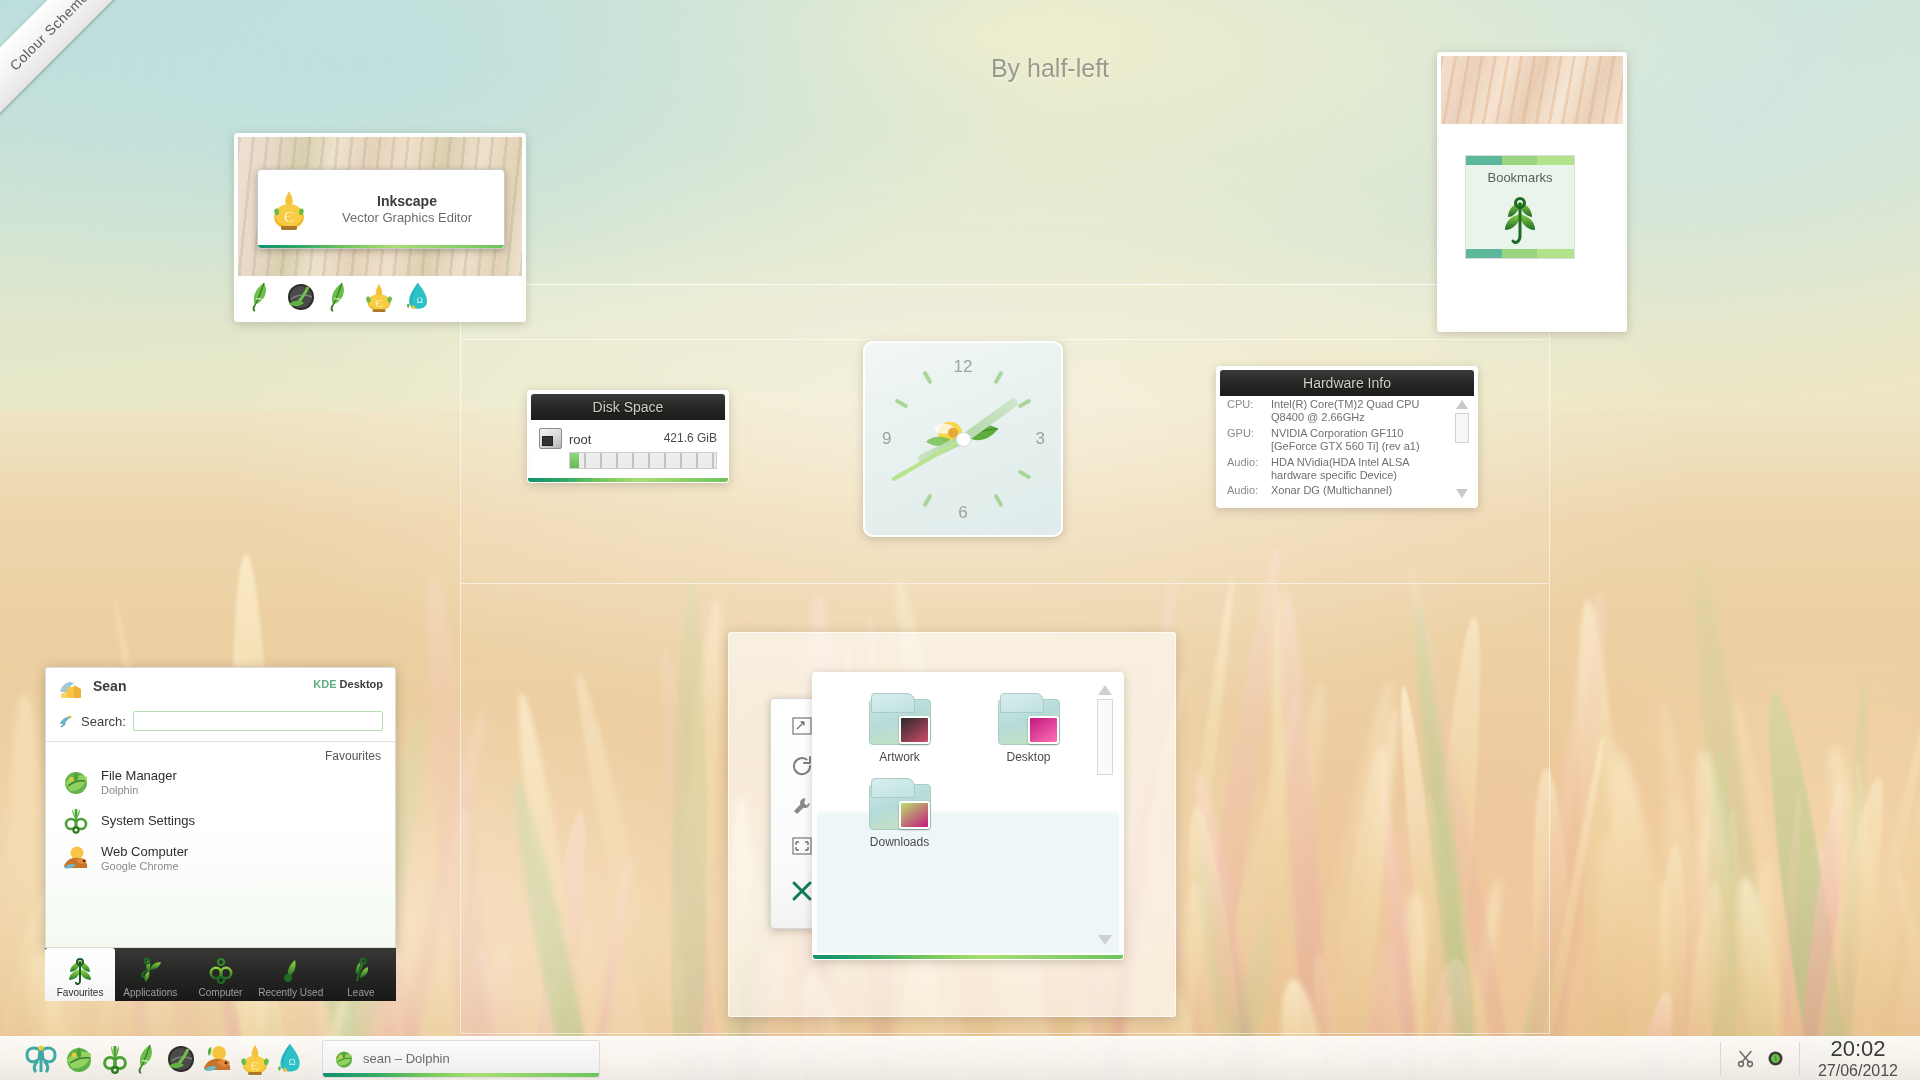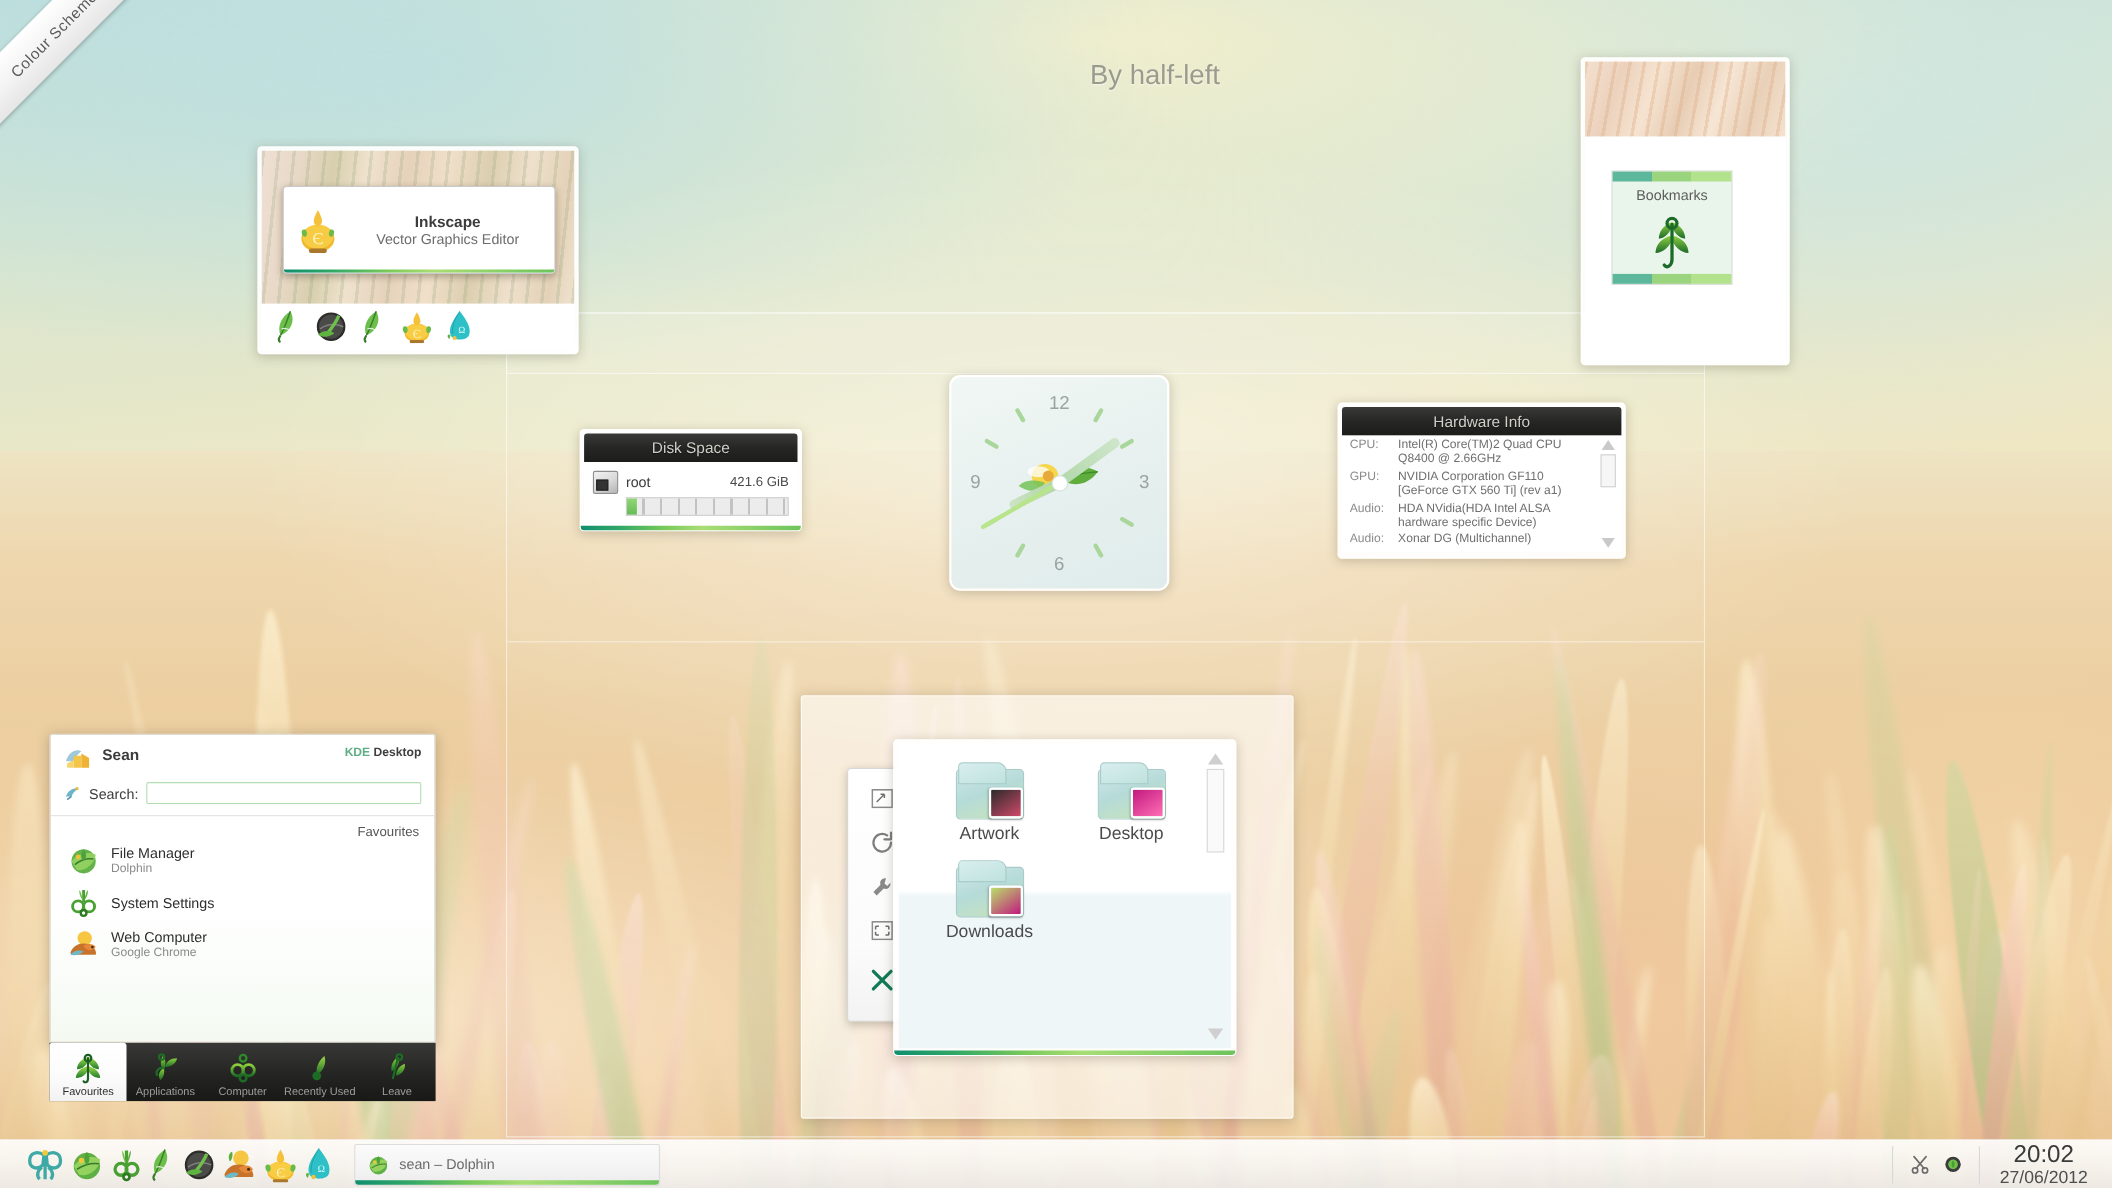--- a/index.html
+++ b/index.html
@@ -218,21 +218,21 @@
     box-shadow:0 2px 8px rgba(70,60,40,.28);
     display:flex; flex-direction:column; align-items:center; padding-top:14px; gap:14px;
   }
   .handle-btn{width:26px; height:26px; display:flex; align-items:center; justify-content:center;}
   #handle-close{position:absolute; bottom:24px; left:50%; transform:translateX(-50%);}
   #folder-panel{ left:812px; top:672px; width:312px; height:288px; padding:0; }
   #folder-inner{position:absolute; left:4px; right:4px; top:4px; bottom:6px;
     background:linear-gradient(180deg,#ffffff 0%,#ffffff 48%,#eef6f8 50%,#eef6f8 100%); overflow:hidden;}
   .fgrid{display:grid; grid-template-columns:1fr 1fr; padding:16px 26px 0 18px; row-gap:14px;}
   .fitem{display:flex; flex-direction:column; align-items:center; gap:5px;}
-  .fitem .lab{font-size:16px; color:#4b4b4b;}
+  .fitem .lab{font-size:12px; color:#4b4b4b;}
   .folder-ic{width:62px; height:52px; position:relative;}
   .folder-ic .back{position:absolute; left:0; top:6px; width:62px; height:46px; border-radius:4px;
     background:linear-gradient(160deg,#cfe8ea 0%,#b5dbd8 45%,#c9e5b9 100%); border:1px solid #a9ccc9;}
   .folder-ic .flap{position:absolute; left:2px; top:0; width:44px; height:20px; border-radius:4px 8px 0 0;
     background:linear-gradient(160deg,#d8eeee,#bfe2dd); border:1px solid #a9ccc9;}
   .folder-ic .emb{position:absolute; right:1px; bottom:1px; width:31px; height:28px; border-radius:3px;
     border:2px solid #fff; box-shadow:0 1px 2px rgba(0,0,0,.3);}
   .fv-scroll{position:absolute; right:5px; top:8px; bottom:8px; width:17px;}
   .fv-arrow{position:absolute; left:1px; width:0; height:0;
     border-left:7px solid transparent; border-right:7px solid transparent;}

